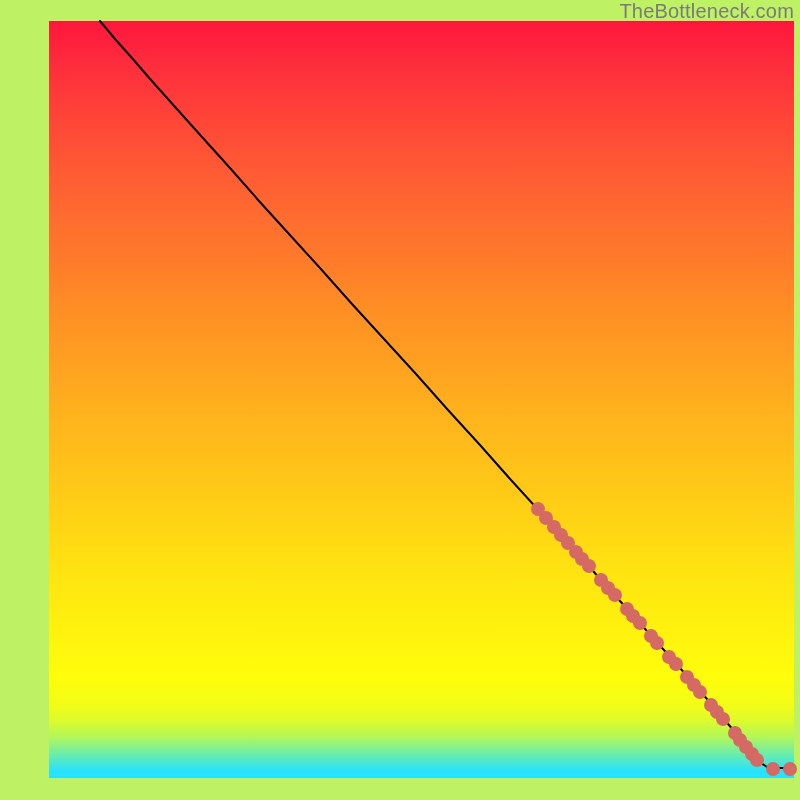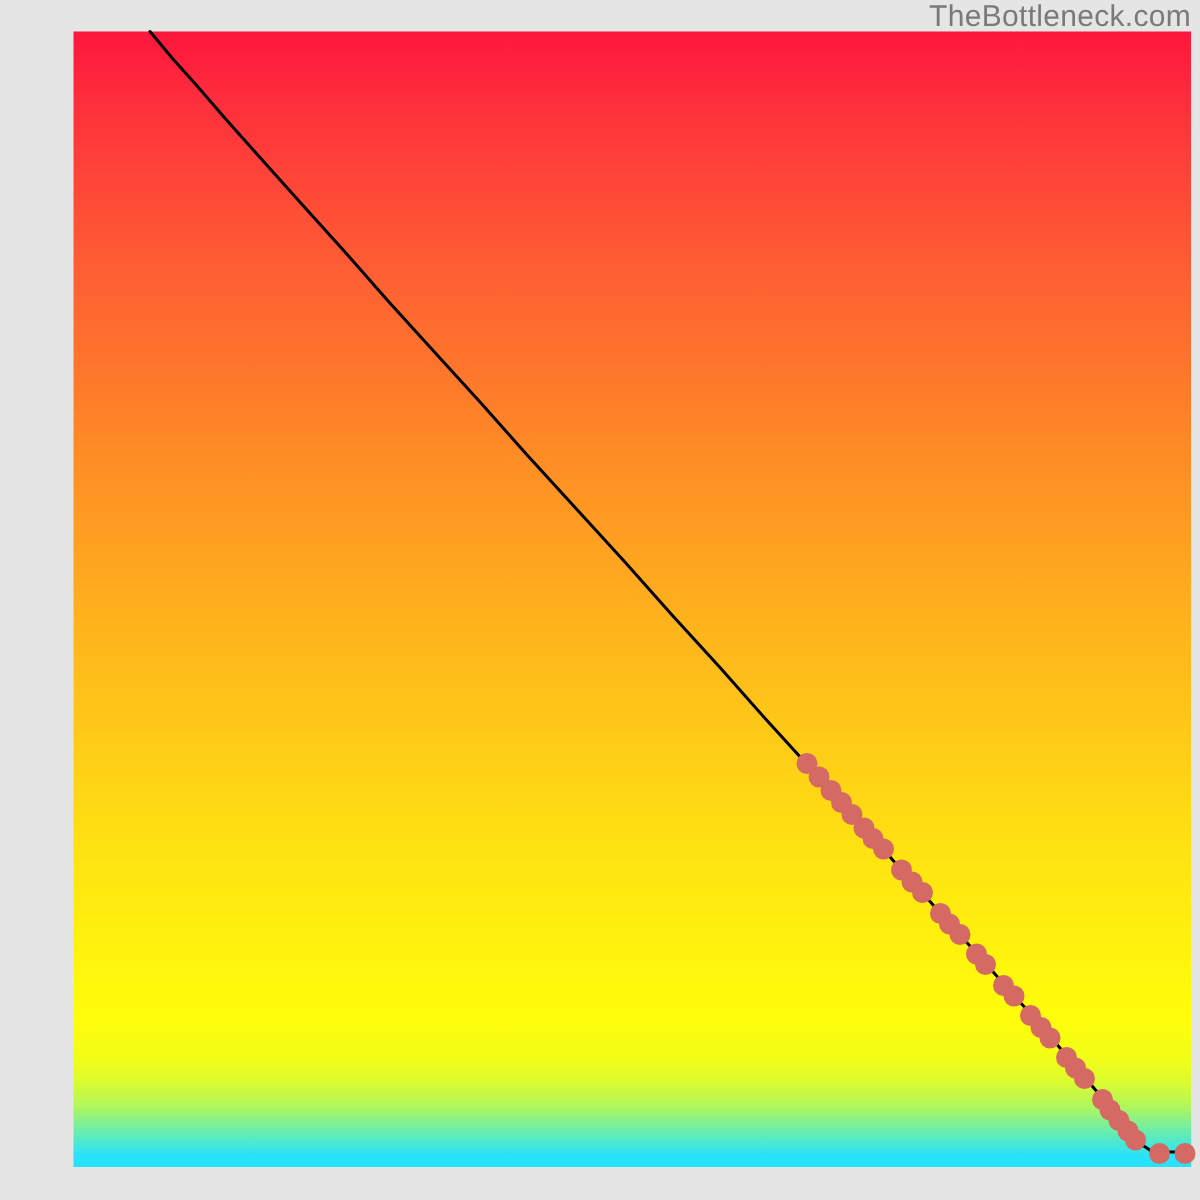--- a/index.html
+++ b/index.html
@@ -8,21 +8,21 @@
     width: 800px;
     height: 800px;
     overflow: hidden;
     background: #000;
     font-family: Arial, Helvetica, sans-serif;
   }
   .stage {
     position: relative;
     width: 800px;
     height: 800px;
-    background: #e5e5e5;
+    background: #bef264;
   }
   .plot-bg {
     position: absolute;
     left: 49px;
     top: 21px;
     width: 745px;
     height: 757px;
     
     background: linear-gradient(to bottom,
       #fe163d 0%,

